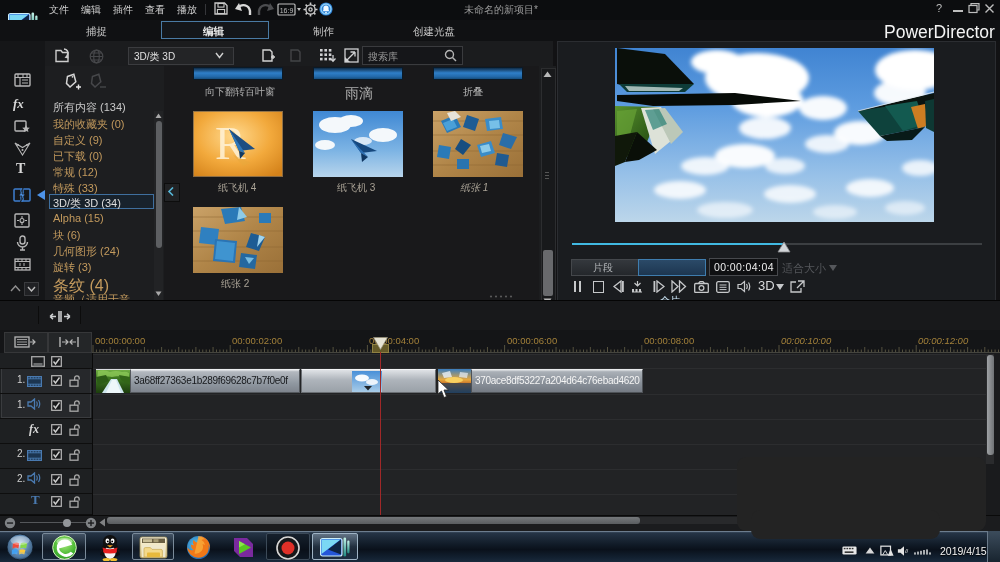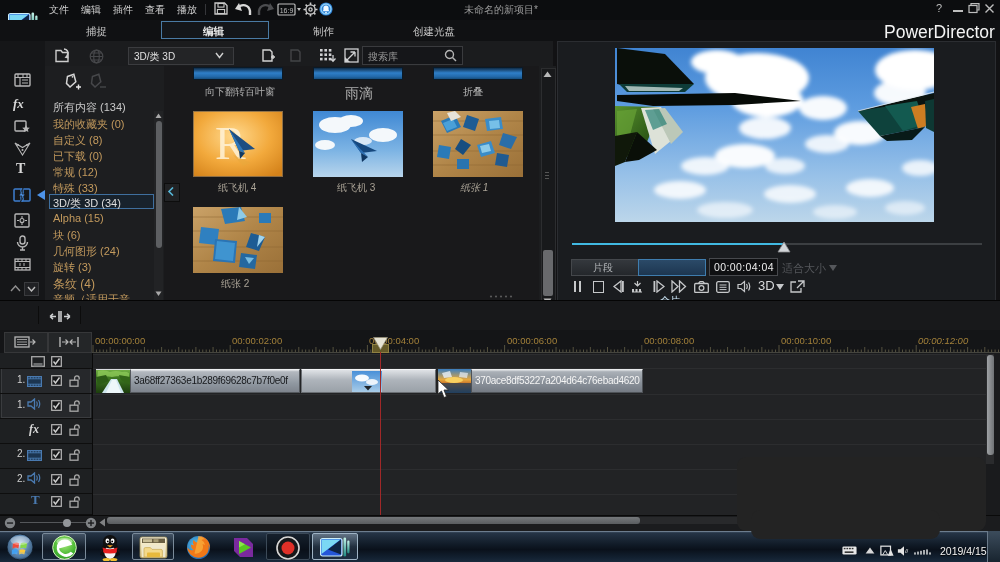--- a/index.html
+++ b/index.html
@@ -161,30 +161,30 @@
  <circle cx="10.5" cy="5.8" r="0.9" fill="#d5d5d5"></circle>
  <path d="M14 16 h5 m-2.5 -2.5 v5" stroke="#e8e8e8" stroke-width="1.4"></path>
 </svg>
 <svg class="abs" style="left:87px;top:71px;" width="20" height="20" viewBox="0 0 20 20">
  <path d="M5 6 L11 3 L14 10 L9 16 L5 13 Z" fill="none" stroke="#46474a" stroke-width="1.5" transform="rotate(8 9 9)"></path>
  <path d="M13 16 h6" stroke="#46474a" stroke-width="1.4"></path>
 </svg>
 
 <div class="abs txt" style="left:53px;top:100px;font-size:11px;color:#c9c9c9;">所有内容 (134)</div>
 <div class="abs txt" style="left:53px;top:117px;font-size:11px;color:#c39a5d;">我的收藏夹 (0)</div>
-<div class="abs txt" style="left:53px;top:133px;font-size:11px;color:#c39a5d;">自定义 (8)</div>
+<div class="abs txt" style="left:53px;top:133px;font-size:11px;color:#c39a5d;">自定义 (9)</div>
 <div class="abs txt" style="left:53px;top:148.5px;font-size:11px;color:#c39a5d;text-align:center;">已下载 (0)</div>
 <div class="abs txt" style="left:53px;top:164.5px;font-size:11px;color:#c39a5d;">常规 (12)</div>
 <div class="abs txt" style="left:53px;top:180.5px;font-size:11px;color:#c39a5d;">特殊 (33)</div>
 <div class="abs txt" style="left:53px;top:196px;font-size:11px;color:#dedede;z-index:5;">3D/类 3D (34)</div>
 <div class="abs txt" style="left:53px;top:212px;font-size:11px;color:#c39a5d;">Alpha (15)</div>
 <div class="abs txt" style="left:53px;top:227.5px;font-size:11px;color:#c39a5d;">块 (6)</div>
 <div class="abs txt" style="left:53px;top:244px;font-size:11px;color:#c39a5d;">几何图形 (24)</div>
 <div class="abs txt" style="left:53px;top:259.5px;font-size:11px;color:#c39a5d;">旋转 (3)</div>
-<div class="abs txt" style="left:53px;top:275.5px;font-size:12px;color:#c39a5d;">条纹 (4)</div>
+<div class="abs txt" style="left:53px;top:275.5px;font-size:16px;color:#c39a5d;">条纹 (4)</div>
 <div class="abs txt" style="left:53px;top:291.5px;font-size:11px;color:#c39a5d;">音频（适用于音</div>
 
 <div class="abs" style="left:49px;top:194px;width:103px;height:13px;border:1px solid #3f6f9e;background:#18222c;"></div>
 
 <div class="abs" style="left:154px;top:111px;width:9px;height:189px;background:#222325;"></div>
 <svg class="abs" style="left:155px;top:113px;" width="7" height="6" viewBox="0 0 7 6">
       <path d="M0.5 5 L3.5 0.5 L6.5 5 Z" fill="#a8a8a8"></path>
     </svg>
 <div class="abs" style="left:155.5px;top:121px;width:6px;height:127px;background:#5d5f62;border-radius:3px;"></div>
 <svg class="abs" style="left:155px;top:291px;" width="7" height="6" viewBox="0 0 7 6">
@@ -505,21 +505,21 @@
 <div class="abs" style="left:48px;top:332px;width:42px;height:19px;background:#242628;border:1px solid #363739;"></div>
 <svg class="abs" style="left:58px;top:336px;" width="22" height="12" viewBox="0 0 22 12">
  <path d="M2 1 V11 M20 1 V11" stroke="#b6b6b6" stroke-width="1.4"></path>
  <path d="M4 6 h6 m-2.5 -2.5 l2.5 2.5 l-2.5 2.5 M18 6 h-6 m2.5 -2.5 l-2.5 2.5 l2.5 2.5" stroke="#b6b6b6" stroke-width="1.2" fill="none"></path>
 </svg>
 <div class="abs txt" style="left:95px;top:335px;font-size:9.5px;color:#a3813a;">00:00:00:00</div>
 <div class="abs txt" style="left:232px;top:335px;font-size:9.5px;color:#a3813a;">00:00:02:00</div>
 <div class="abs txt" style="left:369px;top:335px;font-size:9.5px;color:#a3813a;">00:00:04:00</div>
 <div class="abs txt" style="left:507px;top:335px;font-size:9.5px;color:#a3813a;">00:00:06:00</div>
 <div class="abs txt" style="left:644px;top:335px;font-size:9.5px;color:#a3813a;">00:00:08:00</div>
-<div class="abs txt" style="left:781px;top:335px;font-size:9.5px;color:#a3813a;">00:00:10:00</div>
+<div class="abs txt" style="left:781px;top:335px;font-size:9.5px;color:#a3813a;font-style:italic;">00:00:10:00</div>
 <div class="abs txt" style="left:918px;top:335px;font-size:9.5px;color:#a3813a;font-style:italic;">00:00:12:00</div>
 <svg class="abs" style="left:0;top:330px;" width="1000" height="23" viewBox="0 0 1000 23">
       <g transform="translate(0,-330)">
         <path d="M93.00 345.0 V352" stroke="#56523f" stroke-width="1"></path>
         <path d="M96.43 349.5 V352" stroke="#56523f" stroke-width="1"></path>
         <path d="M99.86 349.5 V352" stroke="#56523f" stroke-width="1"></path>
         <path d="M103.29 349.5 V352" stroke="#56523f" stroke-width="1"></path>
         <path d="M106.72 349.5 V352" stroke="#56523f" stroke-width="1"></path>
         <path d="M110.15 347.0 V352" stroke="#56523f" stroke-width="1"></path>
         <path d="M113.58 349.5 V352" stroke="#56523f" stroke-width="1"></path>

